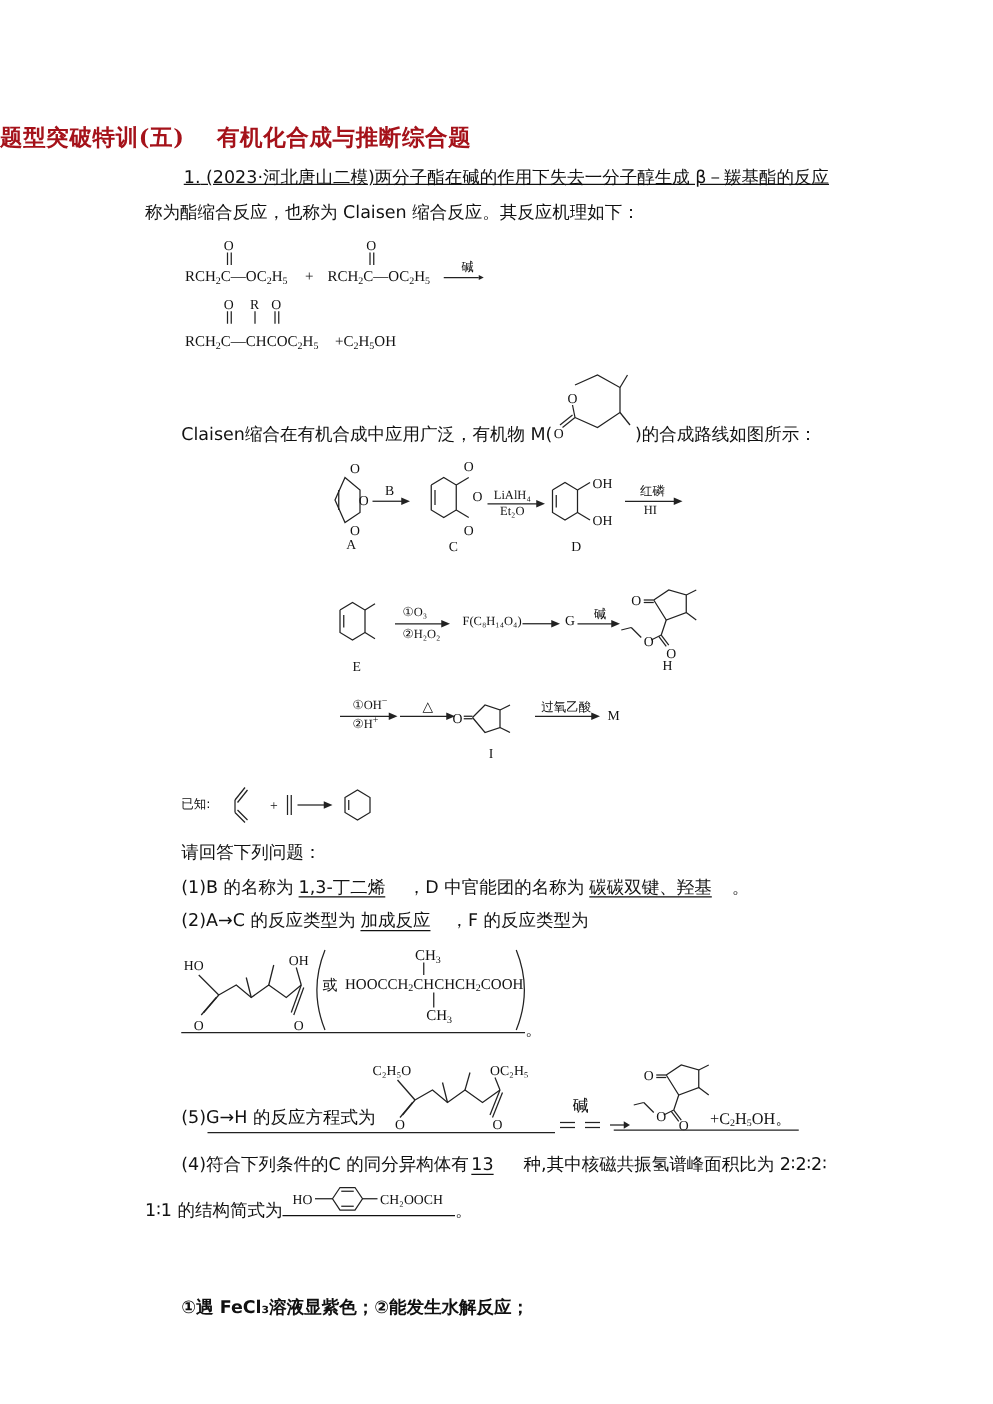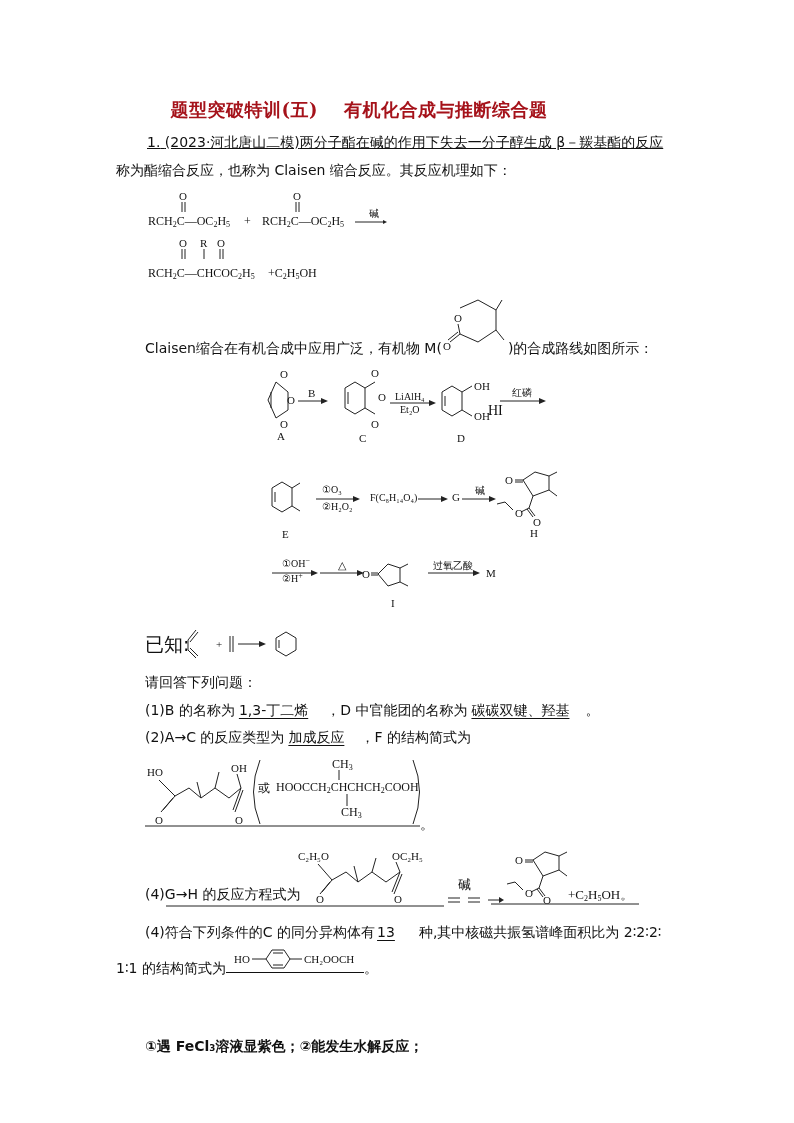--- a/index.html
+++ b/index.html
@@ -1,19 +1,19 @@
 <!DOCTYPE html>
 <html><head>
 <meta charset="utf-8">
 <style>
   html, body { margin:0; padding:0; background:#ffffff; }
   body { width:794px; height:1123px; position:relative; overflow:hidden;
          font-family:"DejaVu Serif", "Liberation Serif", serif; color:#111; }
   .abs { position:absolute; }
-  .title { left:0; width:718px; top:98px; text-align:center; font-size:18px; font-weight:bold;
+  .title { left:0; width:718px; top:98px; text-align:left; font-size:18px; font-weight:bold;
            color:#a5121a; letter-spacing:0.5px; font-family:"DejaVu Serif", serif; }
   .title .gap { display:inline-block; width:26px; }
   .txt { font-size:14px; line-height:20px; white-space:nowrap; font-family:"DejaVu Sans", sans-serif; }
   .chem { font-family:"Liberation Serif", "DejaVu Serif", serif; font-size:12px; white-space:nowrap; }
   .lbl { font-family:"Liberation Serif", serif; font-size:11px; }
   .ul { text-decoration:underline; text-underline-offset:3px; }
   .blank { display:inline-block; border-bottom:1px solid #111; }
   svg { position:absolute; overflow:visible; }
   svg line, svg polyline, svg path, svg polygon { stroke:#222; stroke-width:1; fill:none; }
   svg text { font-family:"Liberation Serif", serif; font-size:11px; fill:#111; stroke:none; }
@@ -121,21 +121,21 @@
     <polyline points="6,14 16,8 26,14 26,32 16,38 6,32 6,14"></polyline>
     <line x1="9" y1="18" x2="9" y2="28"></line>
     <line x1="26" y1="14" x2="36" y2="8"></line>
       <line x1="26" y1="32" x2="36" y2="38"></line>
     <text x="38" y="12">OH</text>
       <text x="38" y="42">OH</text>
   </svg>
   <div class="abs lbl" style="left:457px; top:432px;">D</div>
 
   <div class="abs lbl" style="left:512px; top:386px; font-size:10px;text-align:center;">红磷</div>
-  <div class="abs lbl" style="left:488px; top:403px; font-size:14px;">HI</div>
+  <div class="abs lbl" style="left:515px; top:403px; font-size:10px;">HI</div>
   <svg style="left:500px; top:398px;" width="46" height="8">
     <line x1="0" y1="3" x2="40" y2="3"></line>
       <polygon class="arrowhead" points="39,0 46,3 39,6"></polygon>
   </svg>
 </div>
 
 <div>
   <svg style="left:268px; top:478px;" width="40" height="45">
     <polyline points="4,10 14,4 24,10 24,28 14,34 4,28 4,10"></polyline>
     <line x1="7" y1="14" x2="7" y2="24"></line>
@@ -206,21 +206,21 @@
   <div class="abs lbl" style="left:391px; top:597px;">I</div>
 
   <div class="abs lbl" style="left:433px; top:559px; font-size:10px;">过氧乙酸</div>
   <svg style="left:428px; top:570px;" width="52" height="8">
     <line x1="0" y1="3" x2="46" y2="3"></line>
       <polygon class="arrowhead" points="45,0 52,3 45,6"></polygon>
   </svg>
   <div class="abs lbl" style="left:486px; top:567px;">M</div>
 </div>
 
-<div class="abs txt" style="left:145px; top:634px; font-size:19px;">已知:</div>
+<div class="abs txt" style="left:145px; top:634px; font-size:10px;">已知:</div>
 <svg style="left:184px; top:628px;" width="120" height="32">
   <polyline points="4,12 12,2"></polyline>
     <polyline points="6,14 14,4"></polyline>
   <line x1="4" y1="12" x2="4" y2="22"></line>
   <polyline points="4,22 12,30"></polyline>
     <polyline points="6,20 14,28"></polyline>
   <text x="32" y="20">+</text>
   <line x1="46" y1="8" x2="46" y2="24"></line>
     <line x1="49" y1="8" x2="49" y2="24"></line>
   <line x1="54" y1="16" x2="76" y2="16"></line>
@@ -229,21 +229,21 @@
   <line x1="95" y1="12" x2="95" y2="20"></line>
 </svg>
 
 <div class="abs txt" style="left:145px; top:672px;">请回答下列问题：</div>
 
 <div class="abs txt" style="left:145px; top:700px;">
   <span>(1)B 的名称为</span><span class="ul" style="padding:0 18px 0 4px;">1,3-丁二烯</span><span>，D 中官能团的名称为</span><span class="ul" style="padding:0 16px 0 4px;">碳碳双键、羟基</span><span>。</span>
 </div>
 
 <div class="abs txt" style="left:145px; top:727px;">
-  <span>(2)A→C 的反应类型为</span><span class="ul" style="padding:0 16px 0 4px;">加成反应</span><span>，F 的结构简式为</span>
+  <span>(2)A→C 的反应类型为</span><span class="ul" style="padding:0 16px 0 4px;">加成反应</span><span>，F 的反应类型为</span>
 </div>
 
 <svg style="left:145px; top:754px;" width="280" height="75">
   <text x="2" y="22">HO</text>
   <line x1="14" y1="26" x2="30" y2="42"></line>
   <line x1="30" y1="42" x2="18" y2="56"></line>
     <line x1="28" y1="44" x2="16" y2="58"></line>
   <text x="10" y="70">O</text>
   <polyline points="30,42 44,34 56,44 70,34 84,44 96,34"></polyline>
   <line x1="56" y1="44" x2="52" y2="28"></line>
@@ -260,21 +260,21 @@
 <div class="abs chem" style="left:258px; top:780px;">或</div>
 <div class="abs chem" style="left:276px; top:780px;">HOOCCH<sub>2</sub>CHCHCH<sub>2</sub>COOH</div>
 <div class="abs chem" style="left:332px; top:757px;">CH<sub>3</sub></div>
 <div class="abs chem" style="left:341px; top:805px;">CH<sub>3</sub></div>
 <svg style="left:337px; top:770px;" width="20" height="40">
   <line x1="2" y1="0" x2="2" y2="10"></line>
     <line x1="10" y1="24" x2="10" y2="36"></line>
 </svg>
 <div class="abs txt" style="left:420px; top:814px;">。</div>
 
-<div class="abs txt" style="left:145px; top:884px;">(4)G→H 的反应方程式为</div>
+<div class="abs txt" style="left:145px; top:884px;">(5)G→H 的反应方程式为</div>
 <svg style="left:296px; top:848px;" width="160" height="58">
   <text x="2" y="12">C₂H₅O</text>
   <line x1="22" y1="16" x2="36" y2="32"></line>
   <line x1="36" y1="32" x2="26" y2="44"></line>
     <line x1="34" y1="34" x2="24" y2="46"></line>
   <text x="20" y="55">O</text>
   <polyline points="36,32 50,24 62,34 76,24 90,34 104,24"></polyline>
   <line x1="62" y1="34" x2="58" y2="18"></line>
   <line x1="76" y1="24" x2="80" y2="10"></line>
   <line x1="104" y1="24" x2="100" y2="14"></line>

